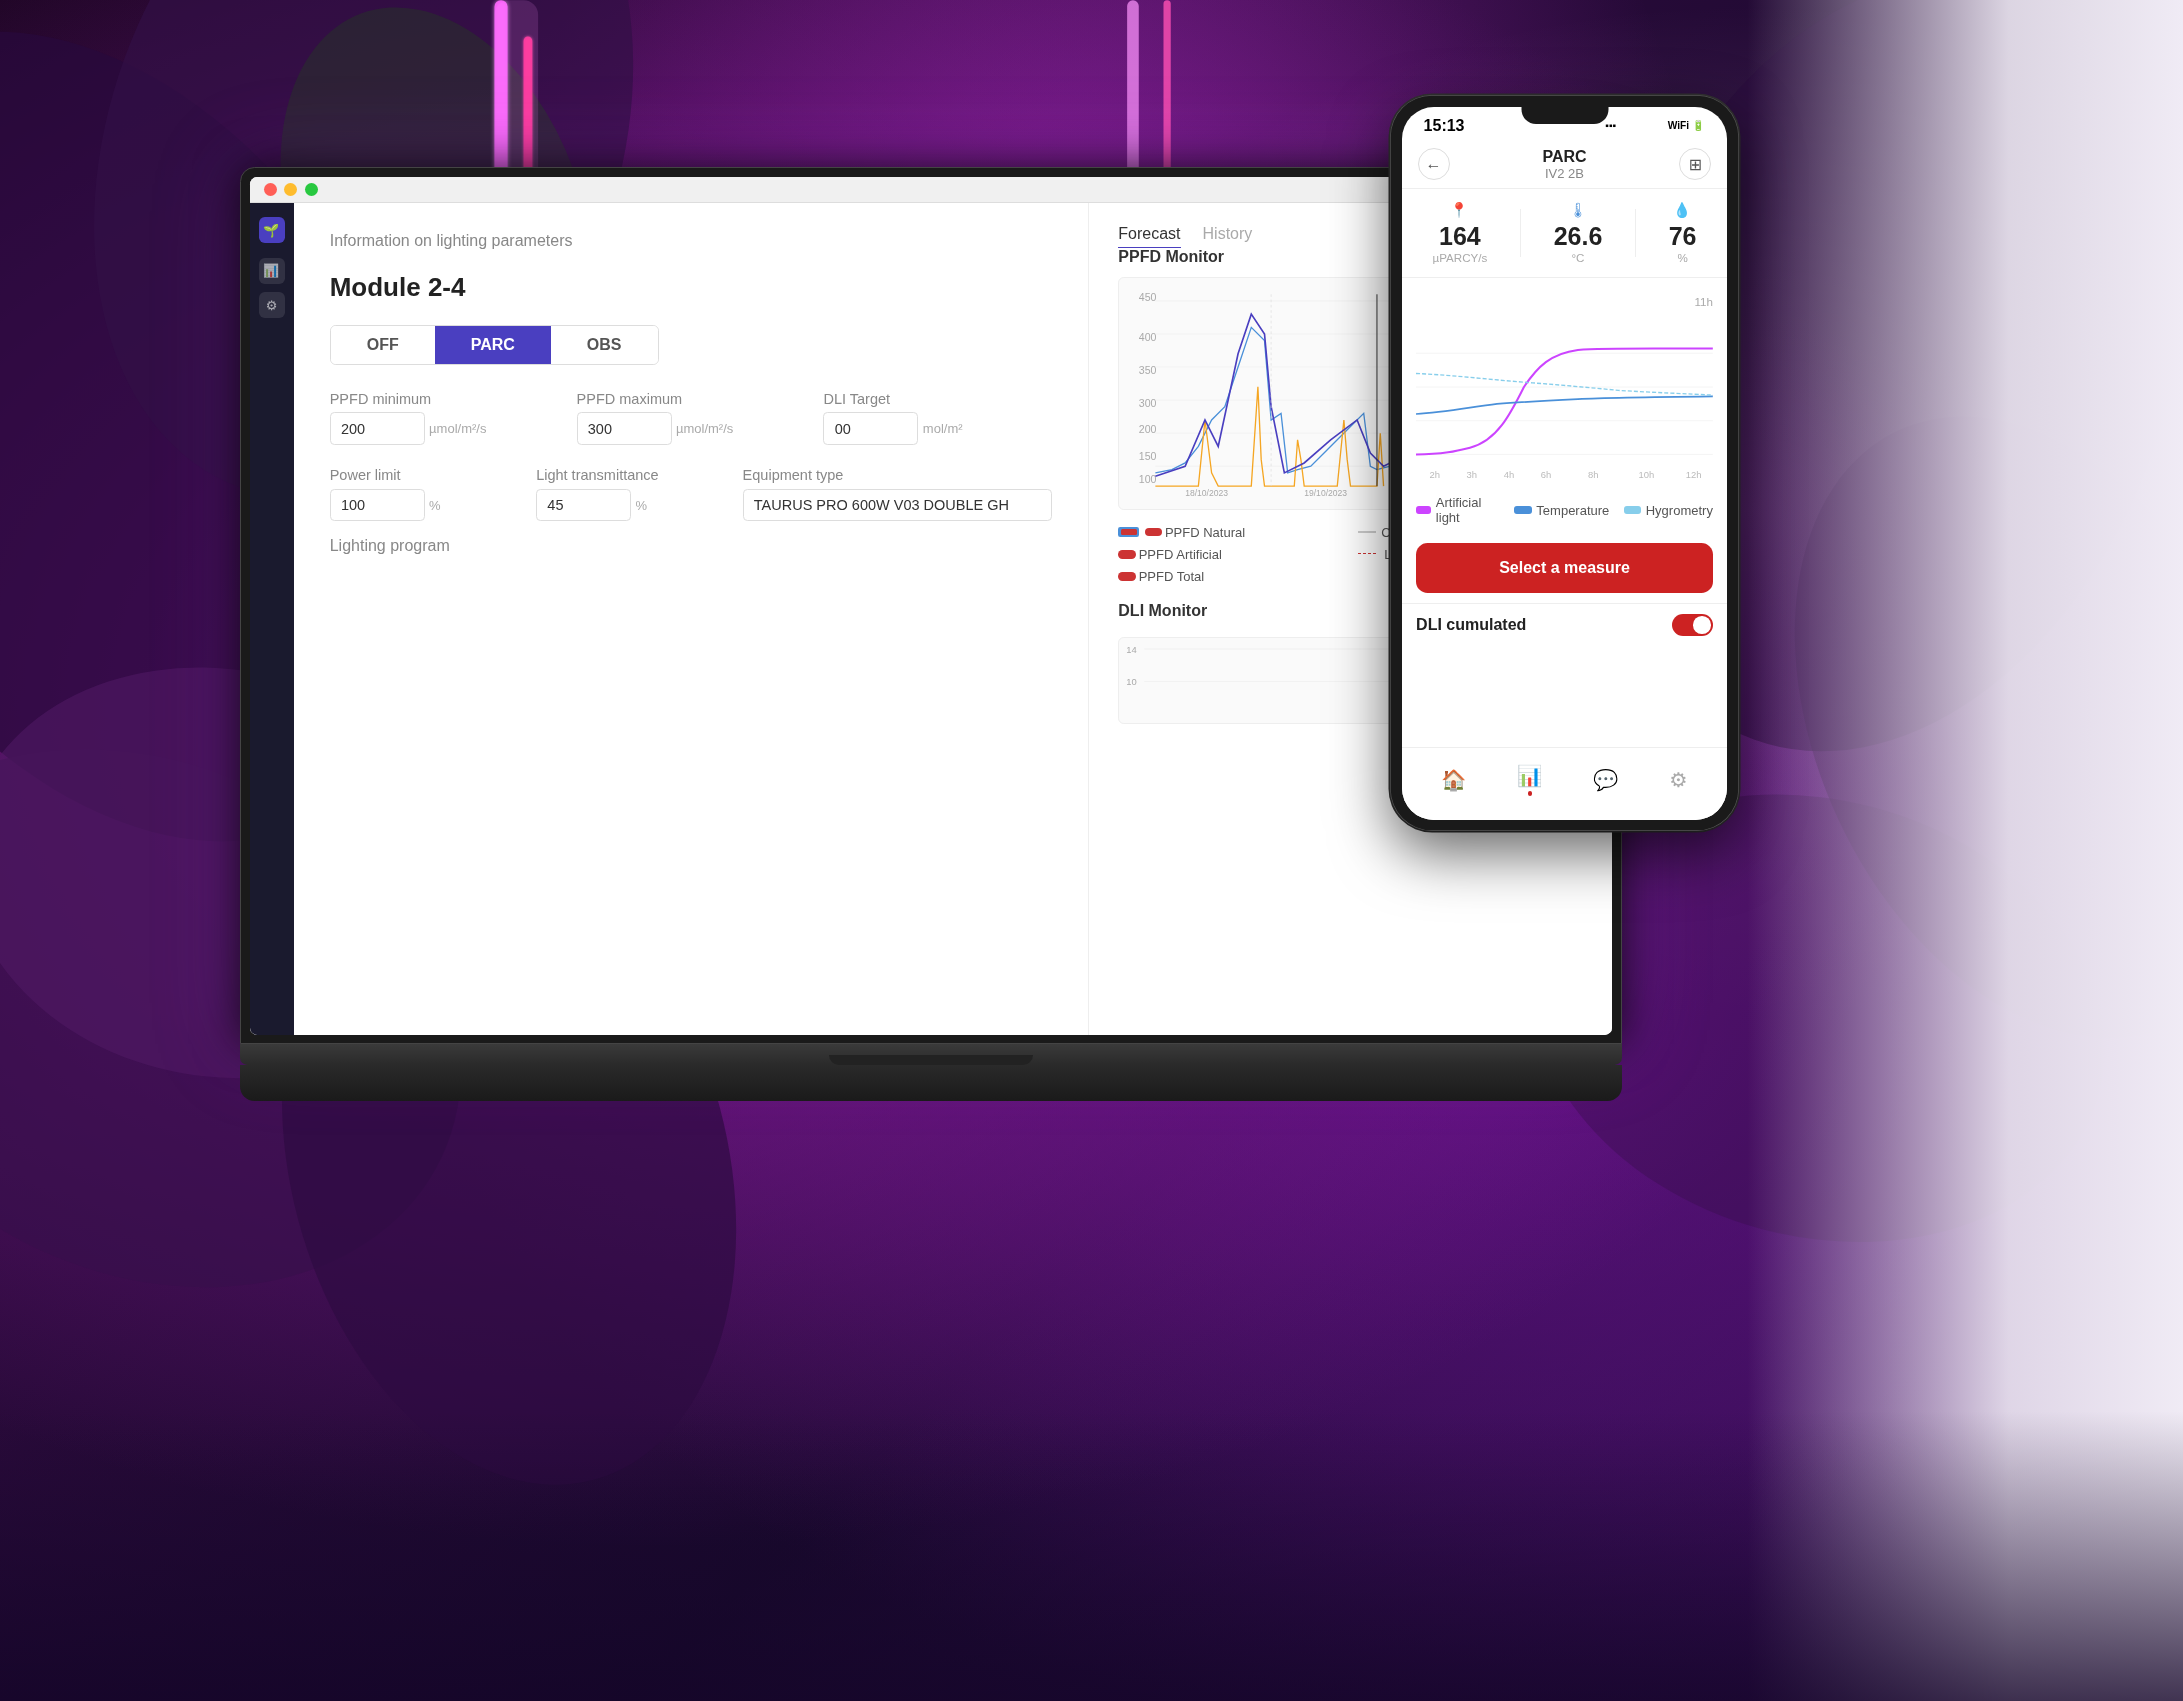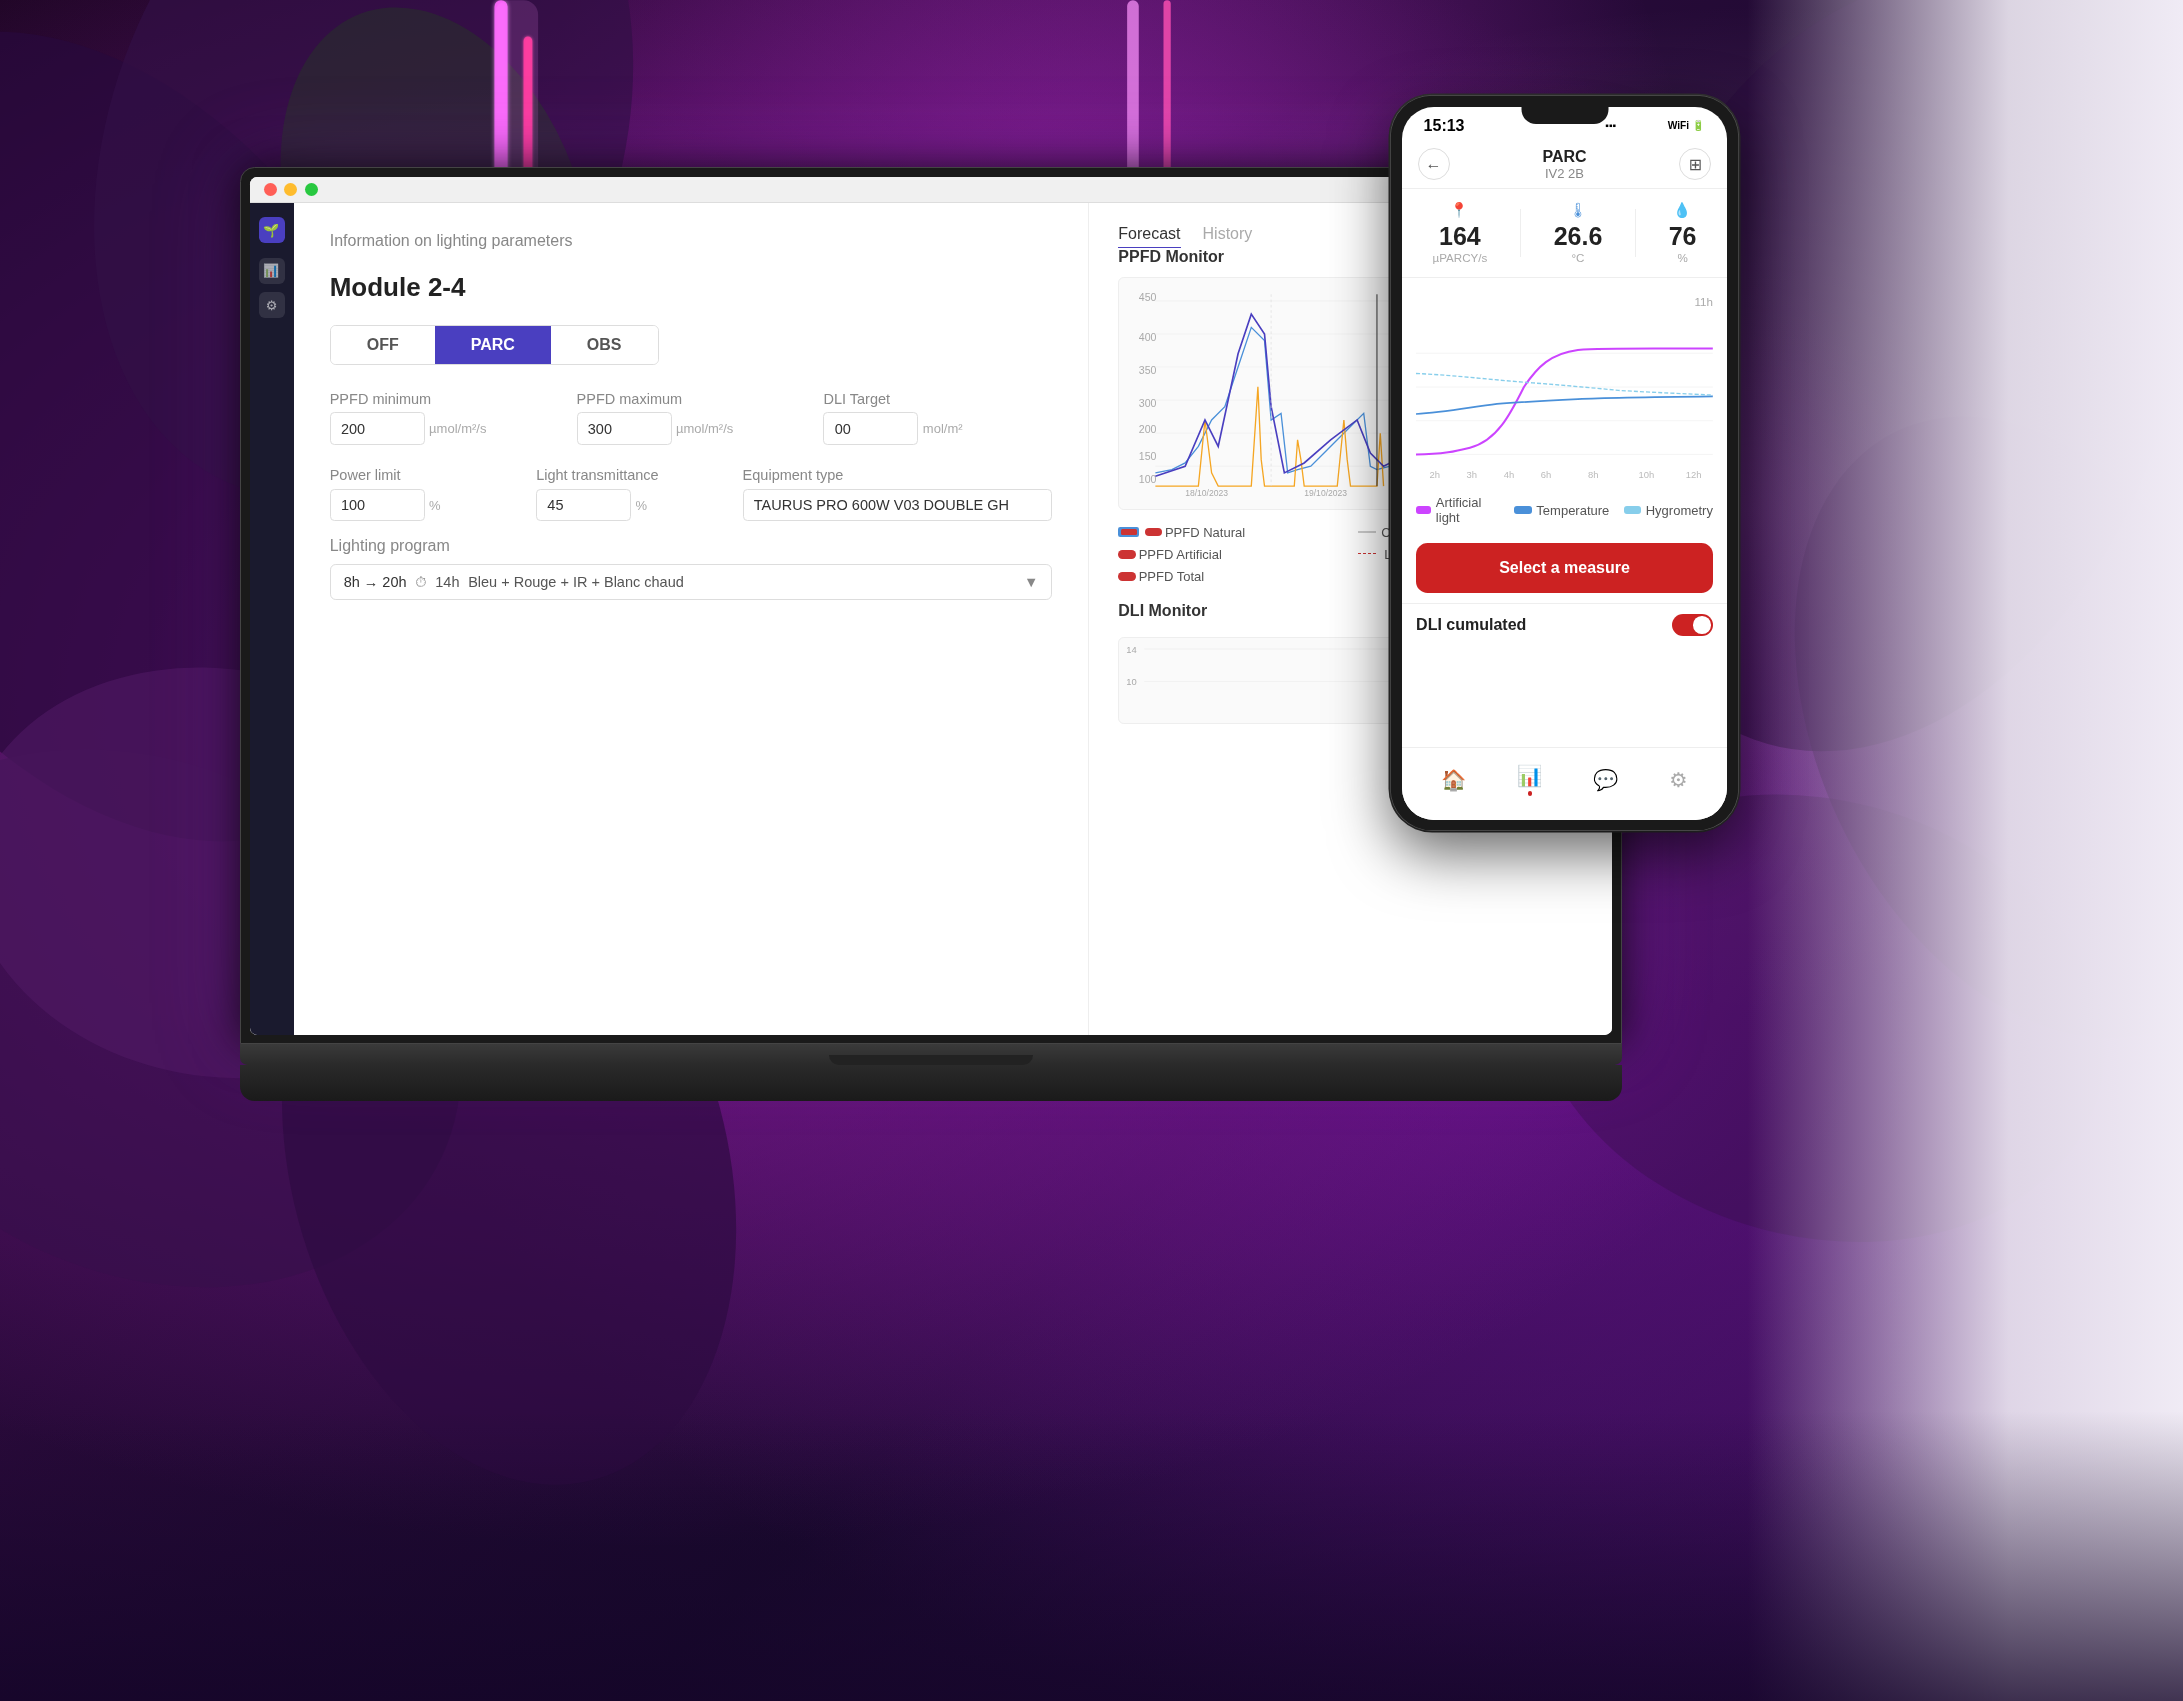--- a/index.html
+++ b/index.html
@@ -648,27 +648,20 @@
                 <span class="param-unit">%</span>
               </div>
             </div>
             <div class="param-group">
               <label class="param-label">Equipment type</label>
               <div class="equip-value">TAURUS PRO 600W V03 DOUBLE GH</div>
             </div>
           </div>
 
           <p class="lighting-section-title">Lighting program</p>
-          <div class="lighting-row">
-            <span style="font-size:14.5px;color:#333;">8h → 20h</span>
-            <span style="font-size:14.5px;color:#888;">⏱</span>
-            <span style="font-size:14.5px;color:#555;">14h</span>
-            <span style="font-size:14.5px;color:#555;">Bleu + Rouge + IR + Blanc chaud</span>
-            <span style="margin-left:auto;font-size:14.5px;color:#888;">▼</span>
-          </div>
         </div>
 
         <div class="app-right-panel">
           <div class="forecast-tabs">
             <span class="ftab active">Forecast</span>
             <span class="ftab">History</span>
           </div>
 
           <h3 class="chart-title">PPFD Monitor</h3>
 

